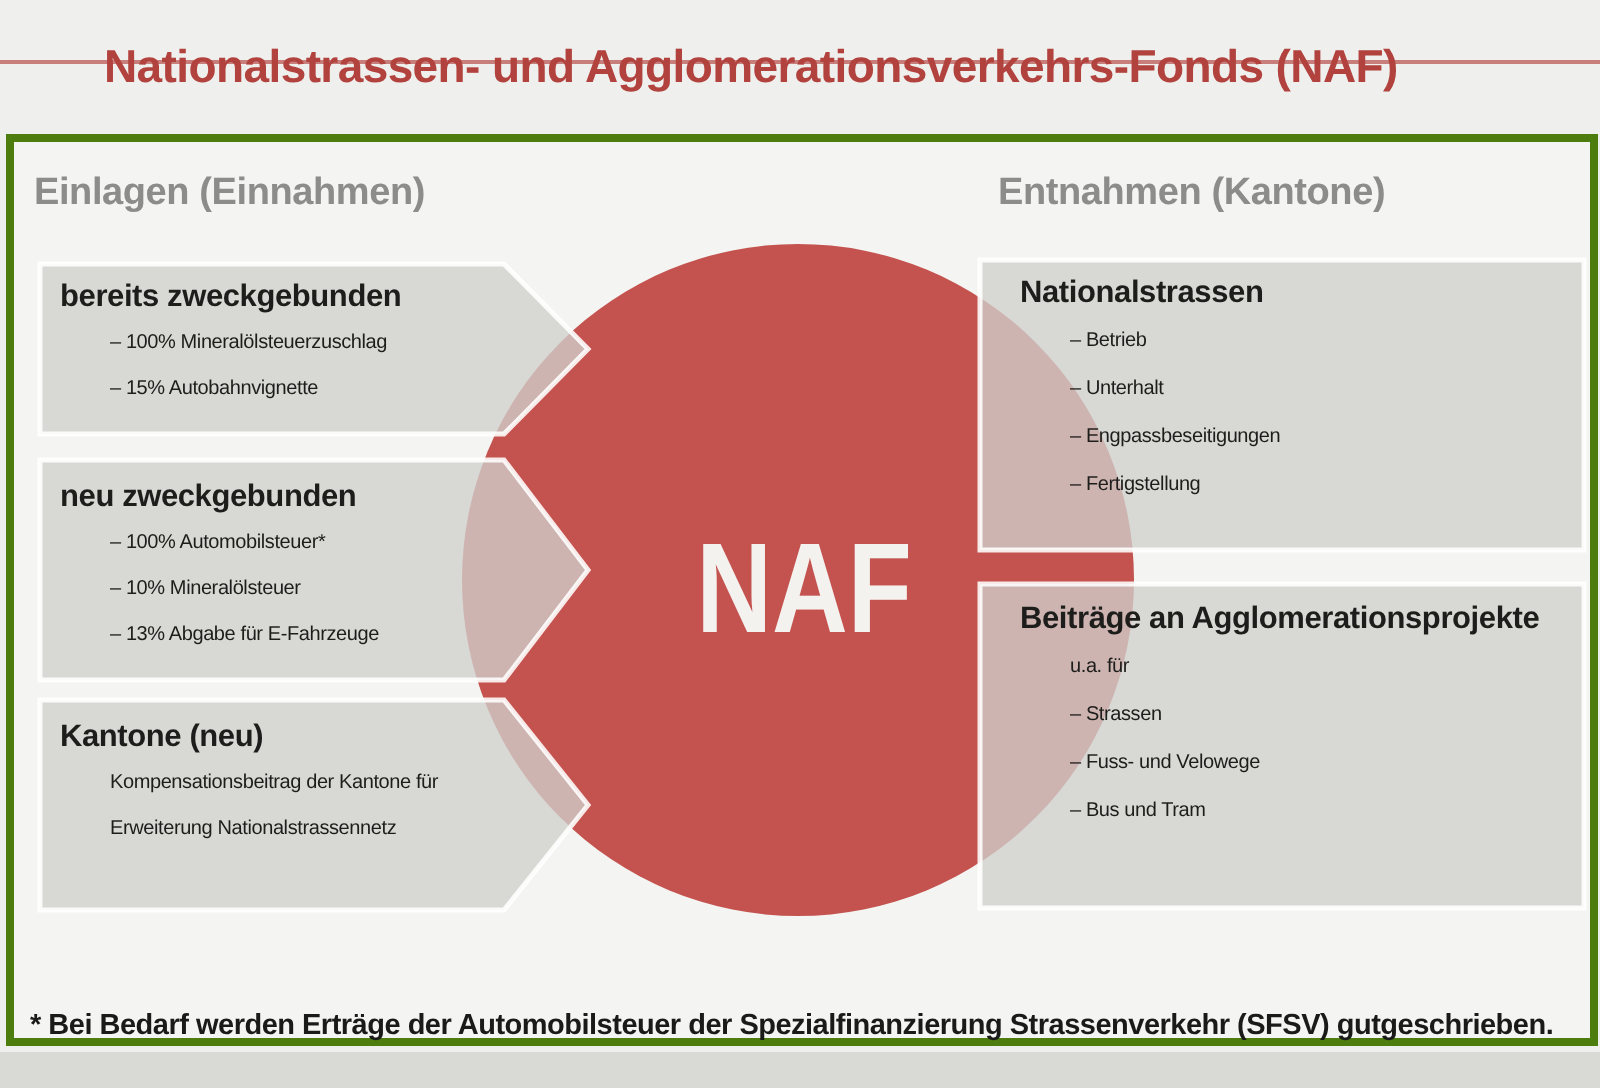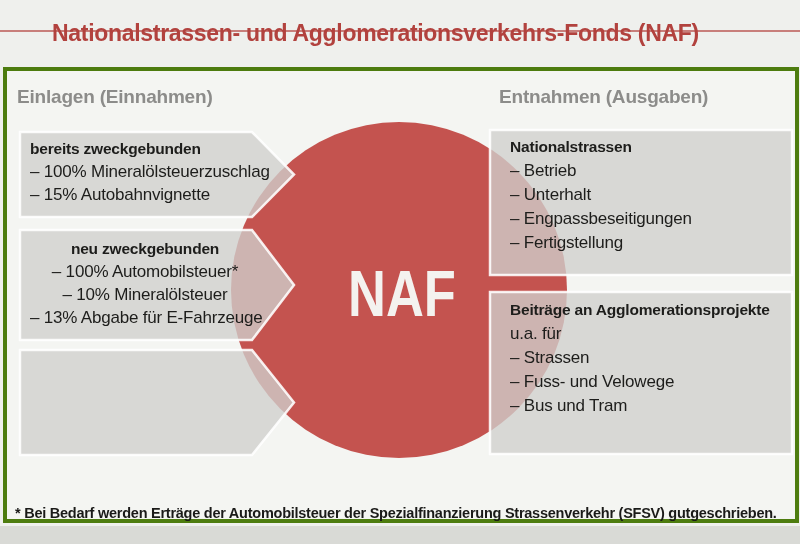--- a/index.html
+++ b/index.html
@@ -32,21 +32,21 @@
   svg.diagram{position:absolute;left:0;top:0;}
   .shape{stroke:rgba(255,255,255,0.88);stroke-width:2.5;stroke-linejoin:miter;}
   .fund-label{
     position:absolute;left:295px;top:188px;width:200px;height:70px;
     line-height:70px;text-align:center;
     font-size:64px;font-weight:bold;color:#f4f2ef;letter-spacing:0px;
     transform:scaleX(0.82);transform-origin:center;
   }
   .box-text{position:absolute;color:#1d1d1b;}
   .box-title{font-size:15.5px;font-weight:bold;line-height:23px;letter-spacing:-0.2px;}
-  .box-line{font-size:17px;line-height:23px;letter-spacing:-0.2px;white-space:nowrap;}
+  .box-line{font-size:10px;line-height:23px;letter-spacing:-0.2px;white-space:nowrap;margin-left:25px;}
   .box-line.wrap{white-space:normal;}
   .outflow .box-title,.outflow .box-line{line-height:24px;}
   .footnote{
     position:absolute;left:8px;top:418px;width:775px;
     font-size:14.5px;font-weight:bold;color:#1a1a18;letter-spacing:-0.25px;
     white-space:nowrap;
     margin-top:16px;
   }
   .bottom-strip{
     position:absolute;left:0;top:526px;width:800px;height:18px;
@@ -55,46 +55,50 @@
 </style>
 </head>
 <body>
 
 <div class="page-title">Nationalstrassen- und Agglomerationsverkehrs-Fonds (NAF)</div>
 <div class="title-rule"></div>
 
 <div class="panel">
 
   <div class="col-header left">Einlagen (Einnahmen)</div>
-  <div class="col-header right">Entnahmen (Ausgaben)</div>
+  <div class="col-header right">Entnahmen (Kantone)</div>
 
   <svg class="diagram" width="788" height="448" viewBox="0 0 788 448">
     <circle cx="392" cy="219" r="168" fill="#c4534f"></circle>
     <path class="shape" d="M13,61 L245,61 L287,103.5 L245,146 L13,146 Z" fill="rgba(207,207,205,0.78)"></path>
     <path class="shape" d="M13,159 L245,159 L287,214 L245,269 L13,269 Z" fill="rgba(207,207,205,0.78)"></path>
     <path class="shape" d="M13,279 L245,279 L287,331.5 L245,384 L13,384 Z" fill="rgba(207,207,205,0.78)"></path>
     <rect class="shape" x="483" y="59" width="302" height="145" fill="rgba(207,207,205,0.78)"></rect>
     <rect class="shape" x="483" y="221" width="302" height="162" fill="rgba(207,207,205,0.78)"></rect>
   </svg>
 
   <div class="fund-label">NAF</div>
 
   <div class="box-text" style="left:23px;top:66px;width:230px;">
     <div class="box-title">bereits zweckgebunden</div>
     <div class="box-line">– 100% Mineralölsteuerzuschlag</div>
     <div class="box-line">– 15% Autobahnvignette</div>
   </div>
 
-  <div class="box-text" style="left:23px;top:166px;width:230px;text-align:center;">
+  <div class="box-text" style="left:23px;top:166px;width:230px;">
     <div class="box-title">neu zweckgebunden</div>
     <div class="box-line">– 100% Automobilsteuer*</div>
     <div class="box-line">– 10% Mineralölsteuer</div>
     <div class="box-line">– 13% Abgabe für E-Fahrzeuge</div>
   </div>
 
+  <div class="box-text" style="left:23px;top:286px;width:200px;">
+    <div class="box-title">Kantone (neu)</div>
+    <div class="box-line wrap" style="width:192px;">Kompensationsbeitrag der Kantone für Erweiterung Nationalstrassennetz</div>
+  </div>
 
   <div class="box-text outflow" style="left:503px;top:64px;width:278px;">
     <div class="box-title">Nationalstrassen</div>
     <div class="box-line">– Betrieb</div>
     <div class="box-line">– Unterhalt</div>
     <div class="box-line">– Engpassbeseitigungen</div>
     <div class="box-line">– Fertigstellung</div>
   </div>
 
   <div class="box-text outflow" style="left:503px;top:227px;width:278px;">

